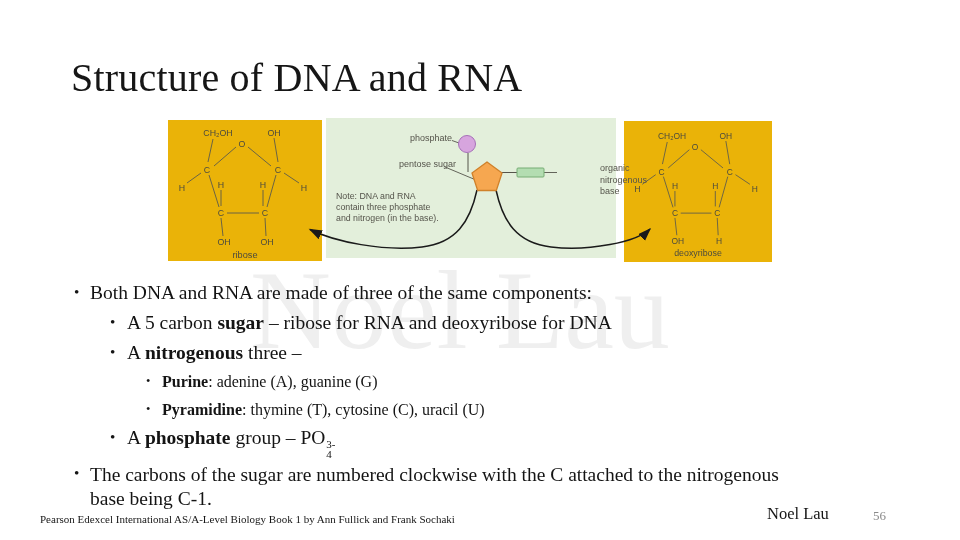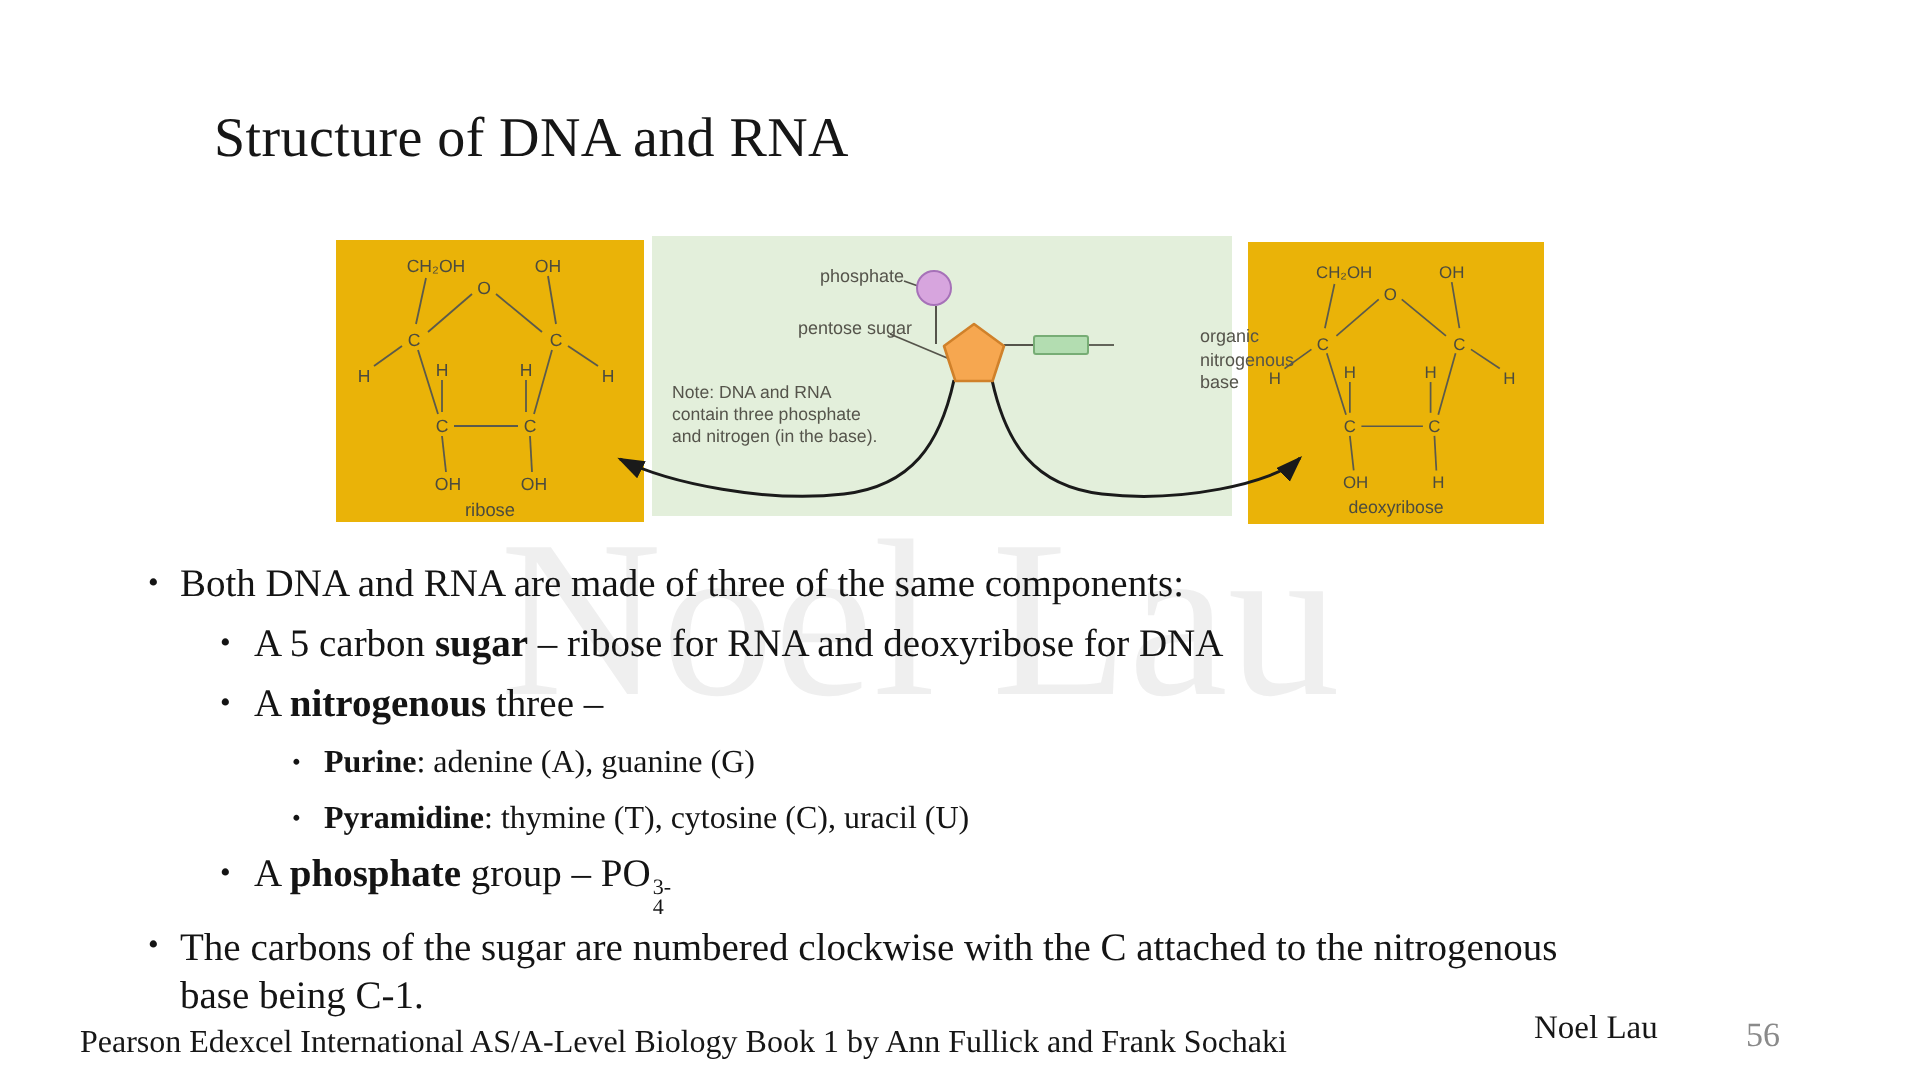--- a/index.html
+++ b/index.html
@@ -1,20 +1,20 @@
 <!DOCTYPE html>
 <html><head>
 <meta charset="utf-8">
 <style>
   * { margin:0; padding:0; box-sizing:border-box; }
   html,body { width:960px; height:540px; background:#ffffff; overflow:hidden; }
   body { font-family:"Liberation Serif", serif; color:#141414; position:relative; }
   .slide { position:absolute; left:0; top:0; width:960px; height:540px; background:#fff; }
 
-  .title { position:absolute; left:71px; top:54px; font-size:28px; font-weight:400; color:#161616; letter-spacing:0.2px;margin-left:36px; }
+  .title { position:absolute; left:71px; top:54px; font-size:40px; font-weight:400; color:#161616; letter-spacing:0.2px; }
 
   .watermark { position:absolute; left:250px; top:246px; font-size:112px; color:rgba(40,40,40,0.075); white-space:nowrap; z-index:0; }
 
   
   .panel { position:absolute; z-index:1; }
   .panel-yellow { background:#eab308; }
   .panel-ribose { left:168px; top:120px; width:154px; height:141px; }
   .panel-center { left:326px; top:118px; width:290px; height:140px; background:#e3efdb; }
   .panel-deoxy  { left:624px; top:121px; width:148px; height:141px; }
   .panel svg { display:block; width:100%; height:100%; }
@@ -38,23 +38,23 @@
   .l2 .mk { width:17px; }
   .l3 { left:146px; font-size:16px; }
   .l3 .mk { width:16px; }
   .r7 { width:710px; }
   .r7 .tx { line-height:24px; }
   b { font-weight:700; }
 
   .ss { display:inline-flex; flex-direction:column; align-items:flex-start; font-size:11px; line-height:10px; vertical-align:-4px; margin-left:1px; }
 
   
-  .citation { position:absolute; left:40px; top:513px; font-size:16px; color:#161616; z-index:1; }
+  .citation { position:absolute; left:40px; top:513px; font-size:11px; color:#161616; z-index:1; }
   .author   { position:absolute; left:767px; top:504px; font-size:16.5px; color:#161616; z-index:1; }
-  .pagenum  { position:absolute; left:873px; top:508px; font-size:17px; color:#8a8a8a; z-index:1; }
+  .pagenum  { position:absolute; left:873px; top:508px; font-size:13px; color:#8a8a8a; z-index:1; }
 
   
   .atom { font-family:"Liberation Sans", sans-serif; font-size:8.8px; fill:#4c4b3e; }
   .cap  { font-family:"Liberation Sans", sans-serif; font-size:9.2px; fill:#4c4b3e; }
 </style>
 </head>
 <body>
 
 <div class="slide">
 

